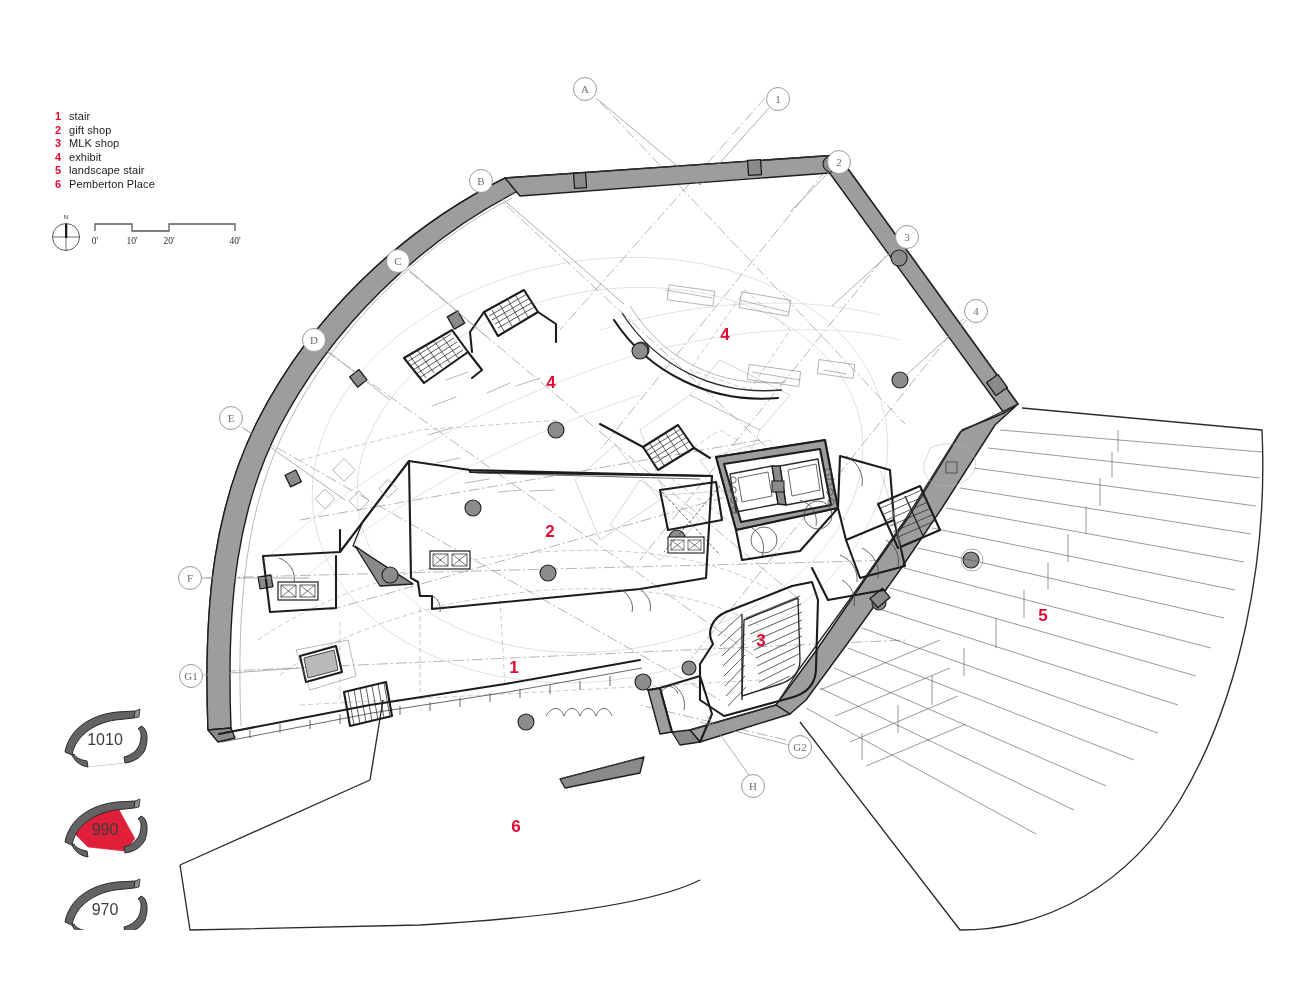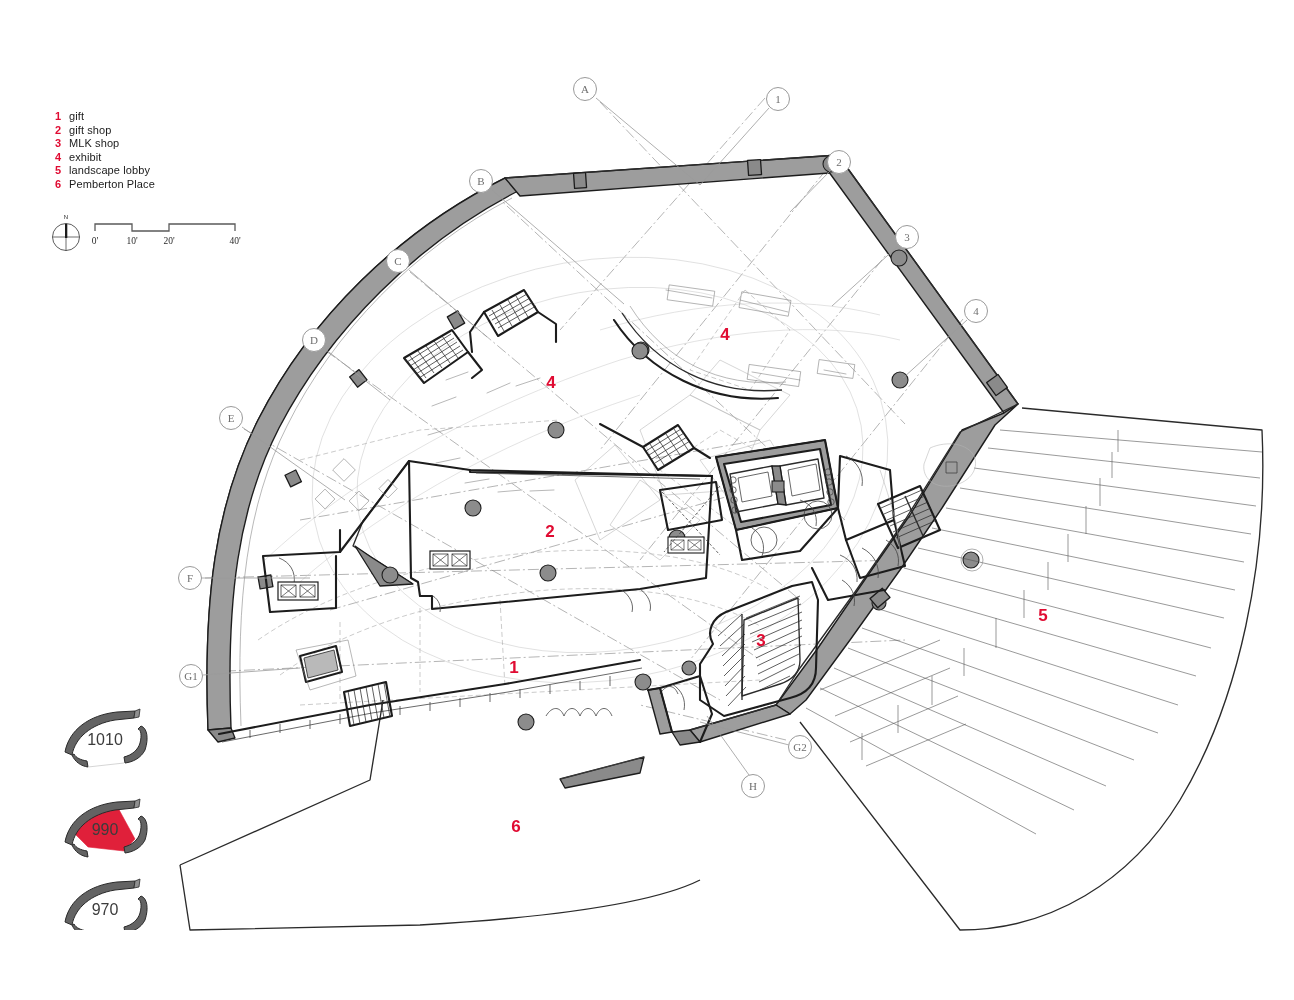--- a/index.html
+++ b/index.html
@@ -65,37 +65,37 @@
   .whitefill{fill:#ffffff;}
 </style>
 </head>
 <body>
 
 <div id="sheet">
 
   <div id="legend">
     <div class="legend-row">
       <span class="legend-num">1</span>
-      <span class="legend-label">gift</span>
+      <span class="legend-label">stair</span>
     </div>
     <div class="legend-row">
       <span class="legend-num">2</span>
       <span class="legend-label">gift shop</span>
     </div>
     <div class="legend-row">
       <span class="legend-num">3</span>
       <span class="legend-label">MLK shop</span>
     </div>
     <div class="legend-row">
       <span class="legend-num">4</span>
       <span class="legend-label">exhibit</span>
     </div>
     <div class="legend-row">
       <span class="legend-num">5</span>
-      <span class="legend-label">landscape lobby</span>
+      <span class="legend-label">landscape stair</span>
     </div>
     <div class="legend-row">
       <span class="legend-num">6</span>
       <span class="legend-label">Pemberton Place</span>
     </div>
   </div>
 
   <svg id="northscale" width="200" height="55" viewBox="0 0 200 55">
     <g>
       <circle cx="18" cy="25" r="13.5" fill="#ffffff" stroke="#4a4a4a" stroke-width=".9"></circle>

